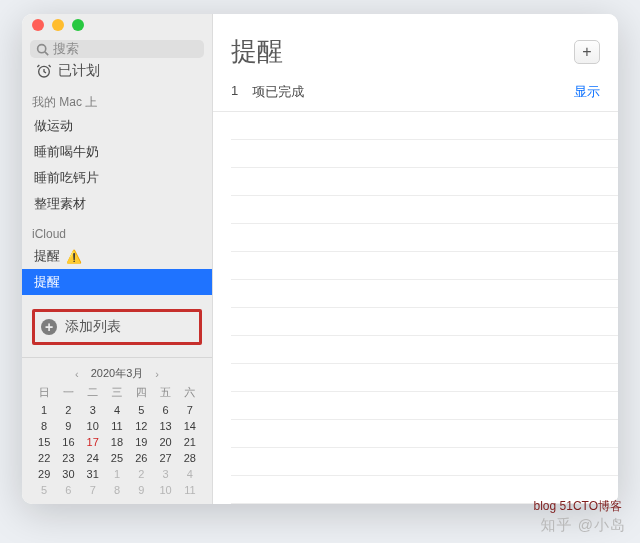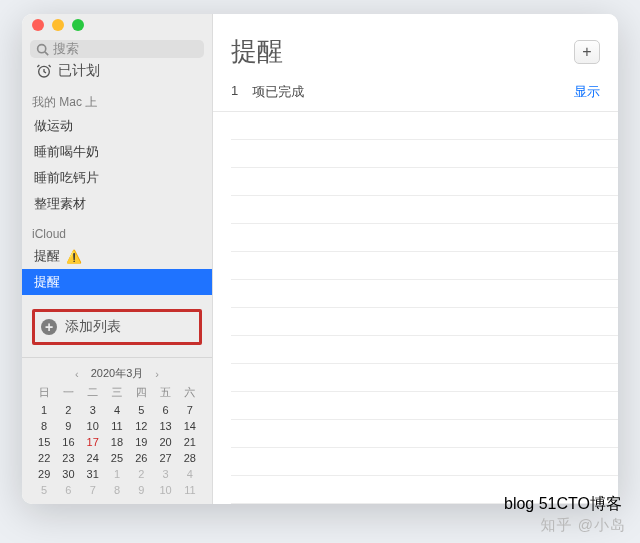--- a/index.html
+++ b/index.html
@@ -168,21 +168,21 @@
     margin: 0 0 0 18px;
   }
   .watermark {
     position:absolute; right:14px; bottom:8px;
     color:#b9b9b9; font-size:15px;
     letter-spacing:1px;
     display:flex; align-items:center; gap:6px;
   }
   .watermark2 {
     position:absolute; right:18px; bottom:28px;
-    color:#000000; font-size:16px;
+    color:#7f1d1d; font-size:12px;
   }
   .warn { font-size:13px; }
 </style>
 </head>
 <body>
 
 <div class="window">
 
   <div class="sidebar">
 

